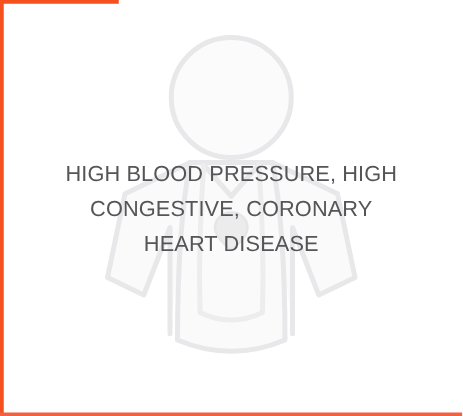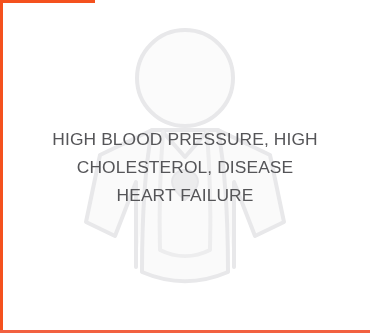--- a/index.html
+++ b/index.html
@@ -122,17 +122,17 @@
 
       <path d="M125 148 C 133 148, 138 154, 138 160
                C 138 167, 130 174, 125 178
                C 120 174, 112 167, 112 160
                C 112 154, 117 148, 125 148 Z" fill="#ececed" stroke="#e6e6e8" stroke-width="2"></path>
     </svg>
   </div>
 
   <div class="headline">
     <span class="line">HIGH BLOOD PRESSURE, HIGH</span>
-    <span class="line">CHOLESTEROL, DISEASE</span>
-    <span class="line">HEART FAILURE</span>
+    <span class="line">CONGESTIVE, CORONARY</span>
+    <span class="line">HEART DISEASE</span>
   </div>
 
 </div>
 
 </body></html>

